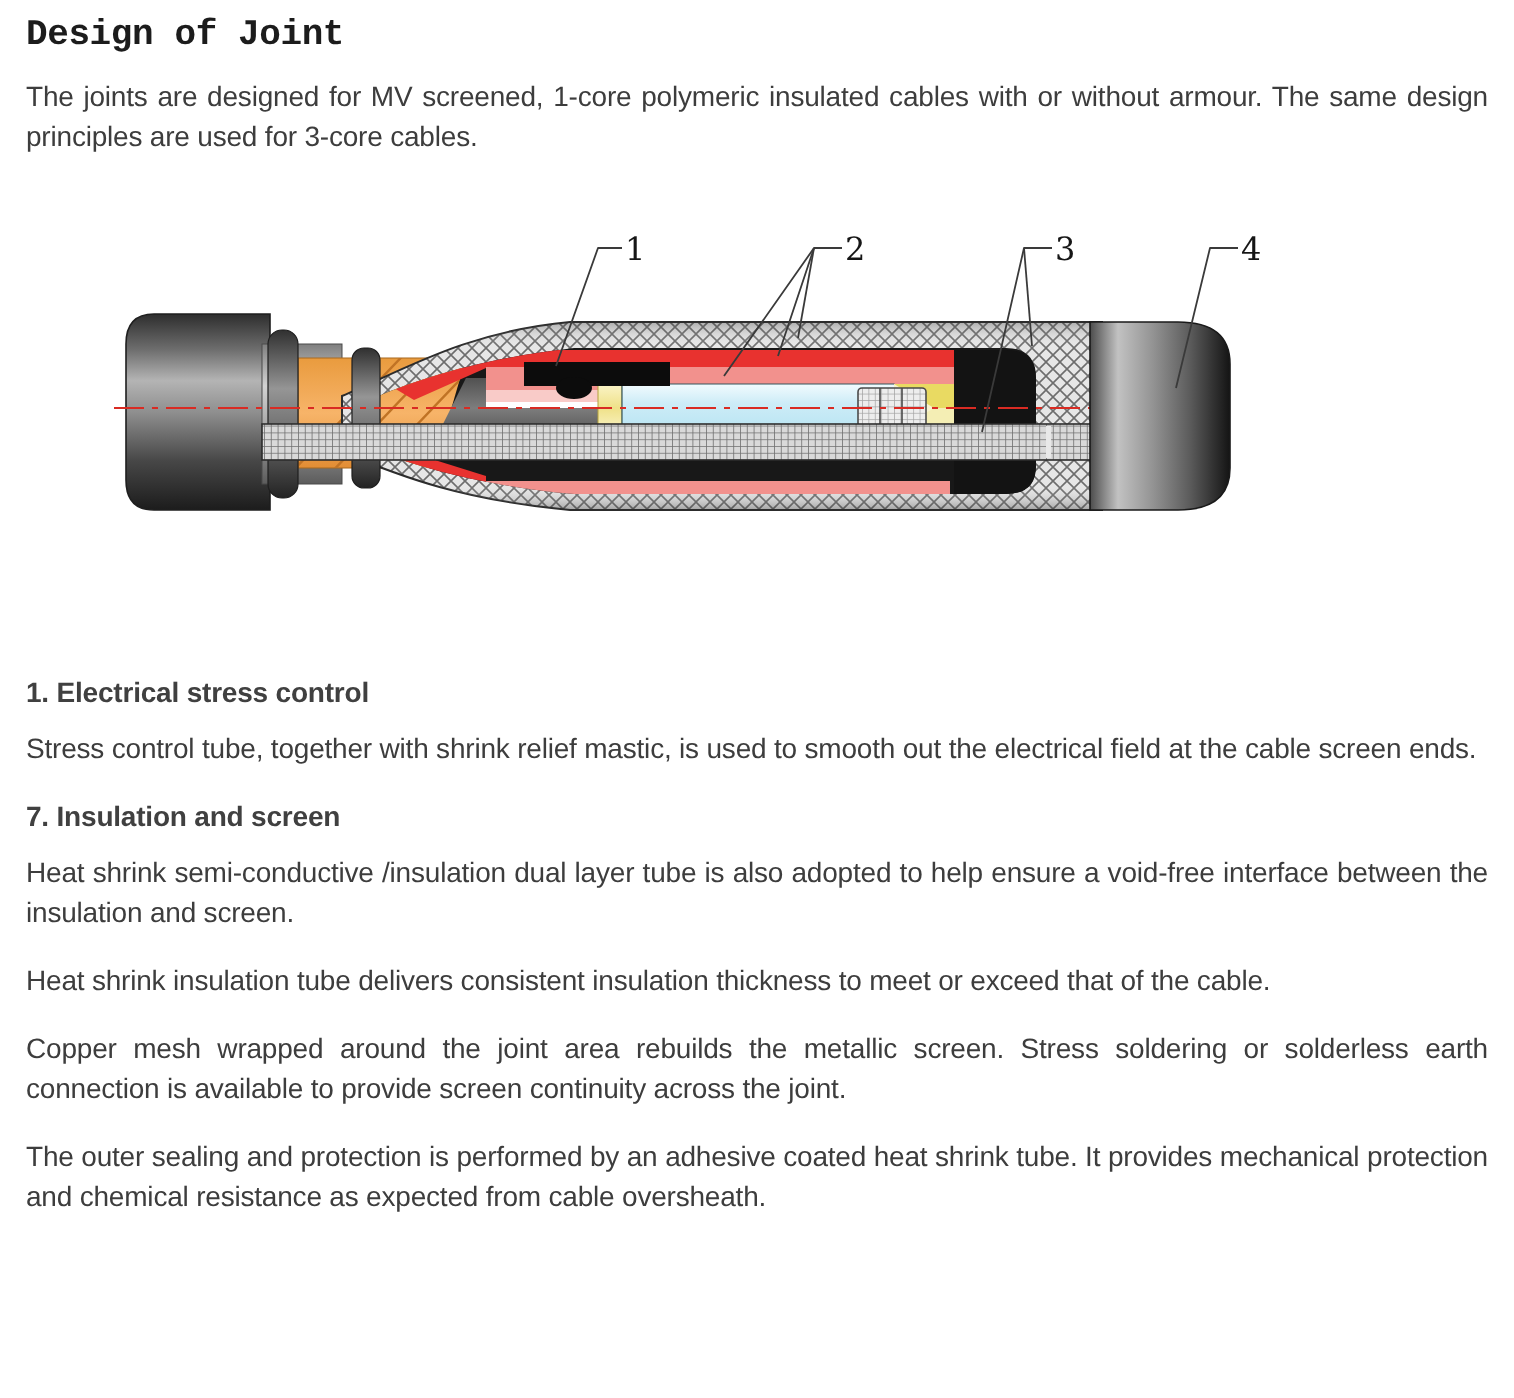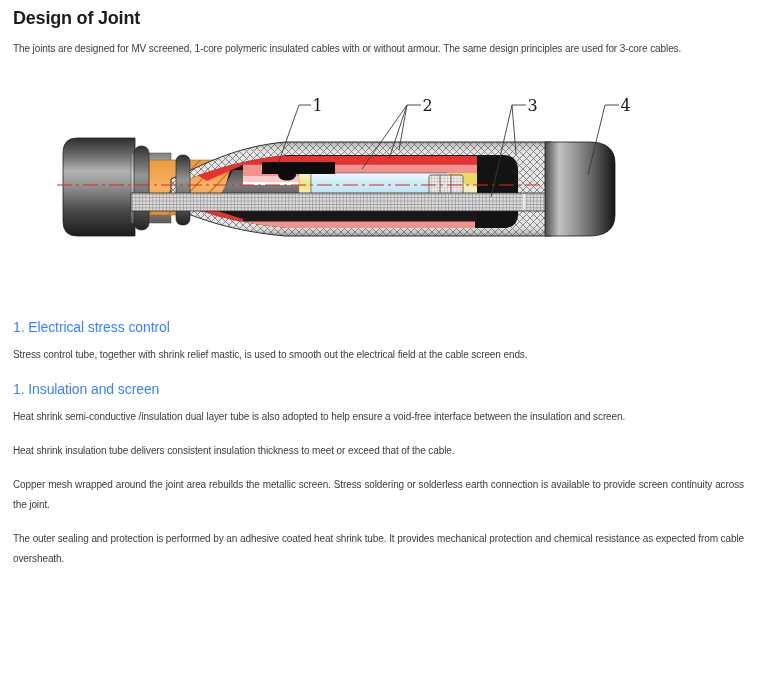--- a/index.html
+++ b/index.html
@@ -1,23 +1,23 @@
 <!DOCTYPE html>
 <html><head>
 <meta charset="utf-8">
 <style>
   html,body{margin:0;padding:0;background:#fff;}
   body{width:757px;height:699px;overflow:hidden;
        font-family:"Liberation Sans",sans-serif;color:#3b3b3b;}
   .page{padding:6px 13px 0 13px;}
-  .title{font-size:18px;font-weight:700;color:#1c1c1c;letter-spacing:-0.2px;margin:2px 0 10px 0;}
-  .intro, .sections p{font-size:10px;line-height:20px;letter-spacing:-0.1px;
+  .title{font-size:18px;font-weight:700;color:#1c1c1c;letter-spacing:-0.2px;margin:2px 0 10px 0;font-family:Liberation Mono, monospace;}
+  .intro, .sections p{font-size:14px;line-height:20px;letter-spacing:-0.1px;
        text-align:justify;margin:0 0 14px 0;color:#3d3d3d;}
   .sections .sec-heading{font-size:14px;line-height:20px;letter-spacing:-0.1px;
-       margin:14px 0 8px 0;color:#3b82f6;font-weight:400;}
+       margin:14px 0 8px 0;color:#404040;font-weight:700;}
   .diagram-wrap{margin:26px 0 0 34px;width:650px;height:170px;}
   .sections{margin-top:62px;}
   svg text.callout-num{font-family:"DejaVu Serif",serif;font-size:16px;fill:#161616;}
 </style>
 </head>
 <body>
 
 <div class="page">
 
   <div class="title">Design of Joint</div>
@@ -192,21 +192,21 @@
   </div>
 
   <div class="sections">
 
     <div>
       <div class="sec-heading">1. Electrical stress control</div>
       <p>Stress control tube, together with shrink relief mastic, is used to smooth out the electrical field at the cable screen ends.</p>
     </div>
 
     <div>
-      <div class="sec-heading">1. Insulation and screen</div>
+      <div class="sec-heading">7. Insulation and screen</div>
       <p>Heat shrink semi-conductive /insulation dual layer tube  is also adopted  to help ensure a void-free interface between the insulation and screen.</p>
       <p>Heat shrink insulation tube delivers consistent insulation thickness to meet or exceed that of the cable.</p>
     </div>
 
     <div>
       <p>Copper mesh wrapped around the joint area rebuilds the metallic screen. Stress  soldering or solderless earth connection is available to provide screen continuity across the joint.</p>
     </div>
 
     <div>
       <p>The outer sealing and protection is performed by an adhesive coated heat shrink tube. It provides mechanical protection and chemical resistance as expected from cable oversheath.</p>

